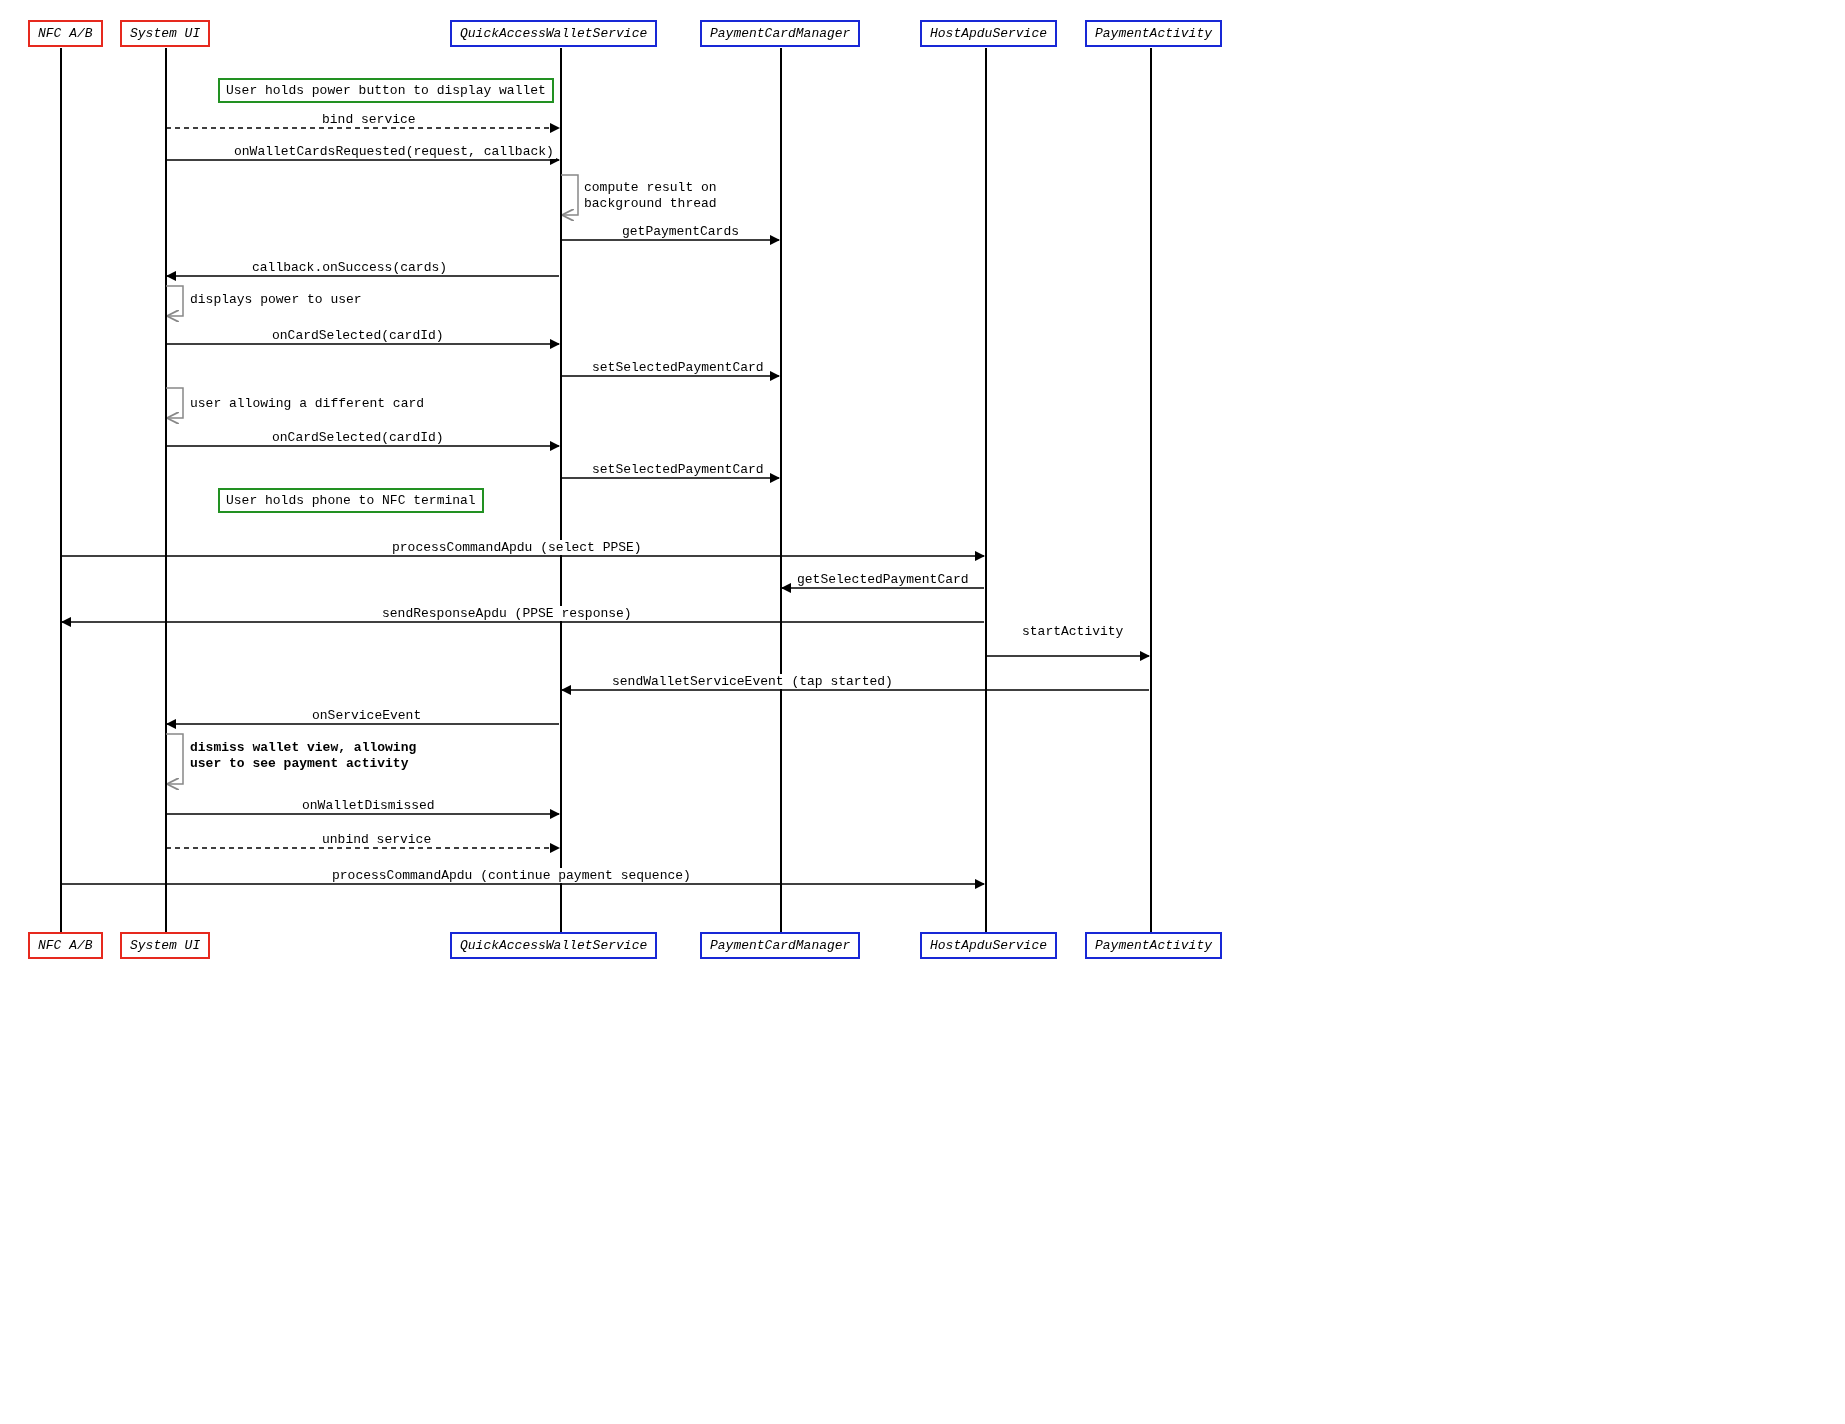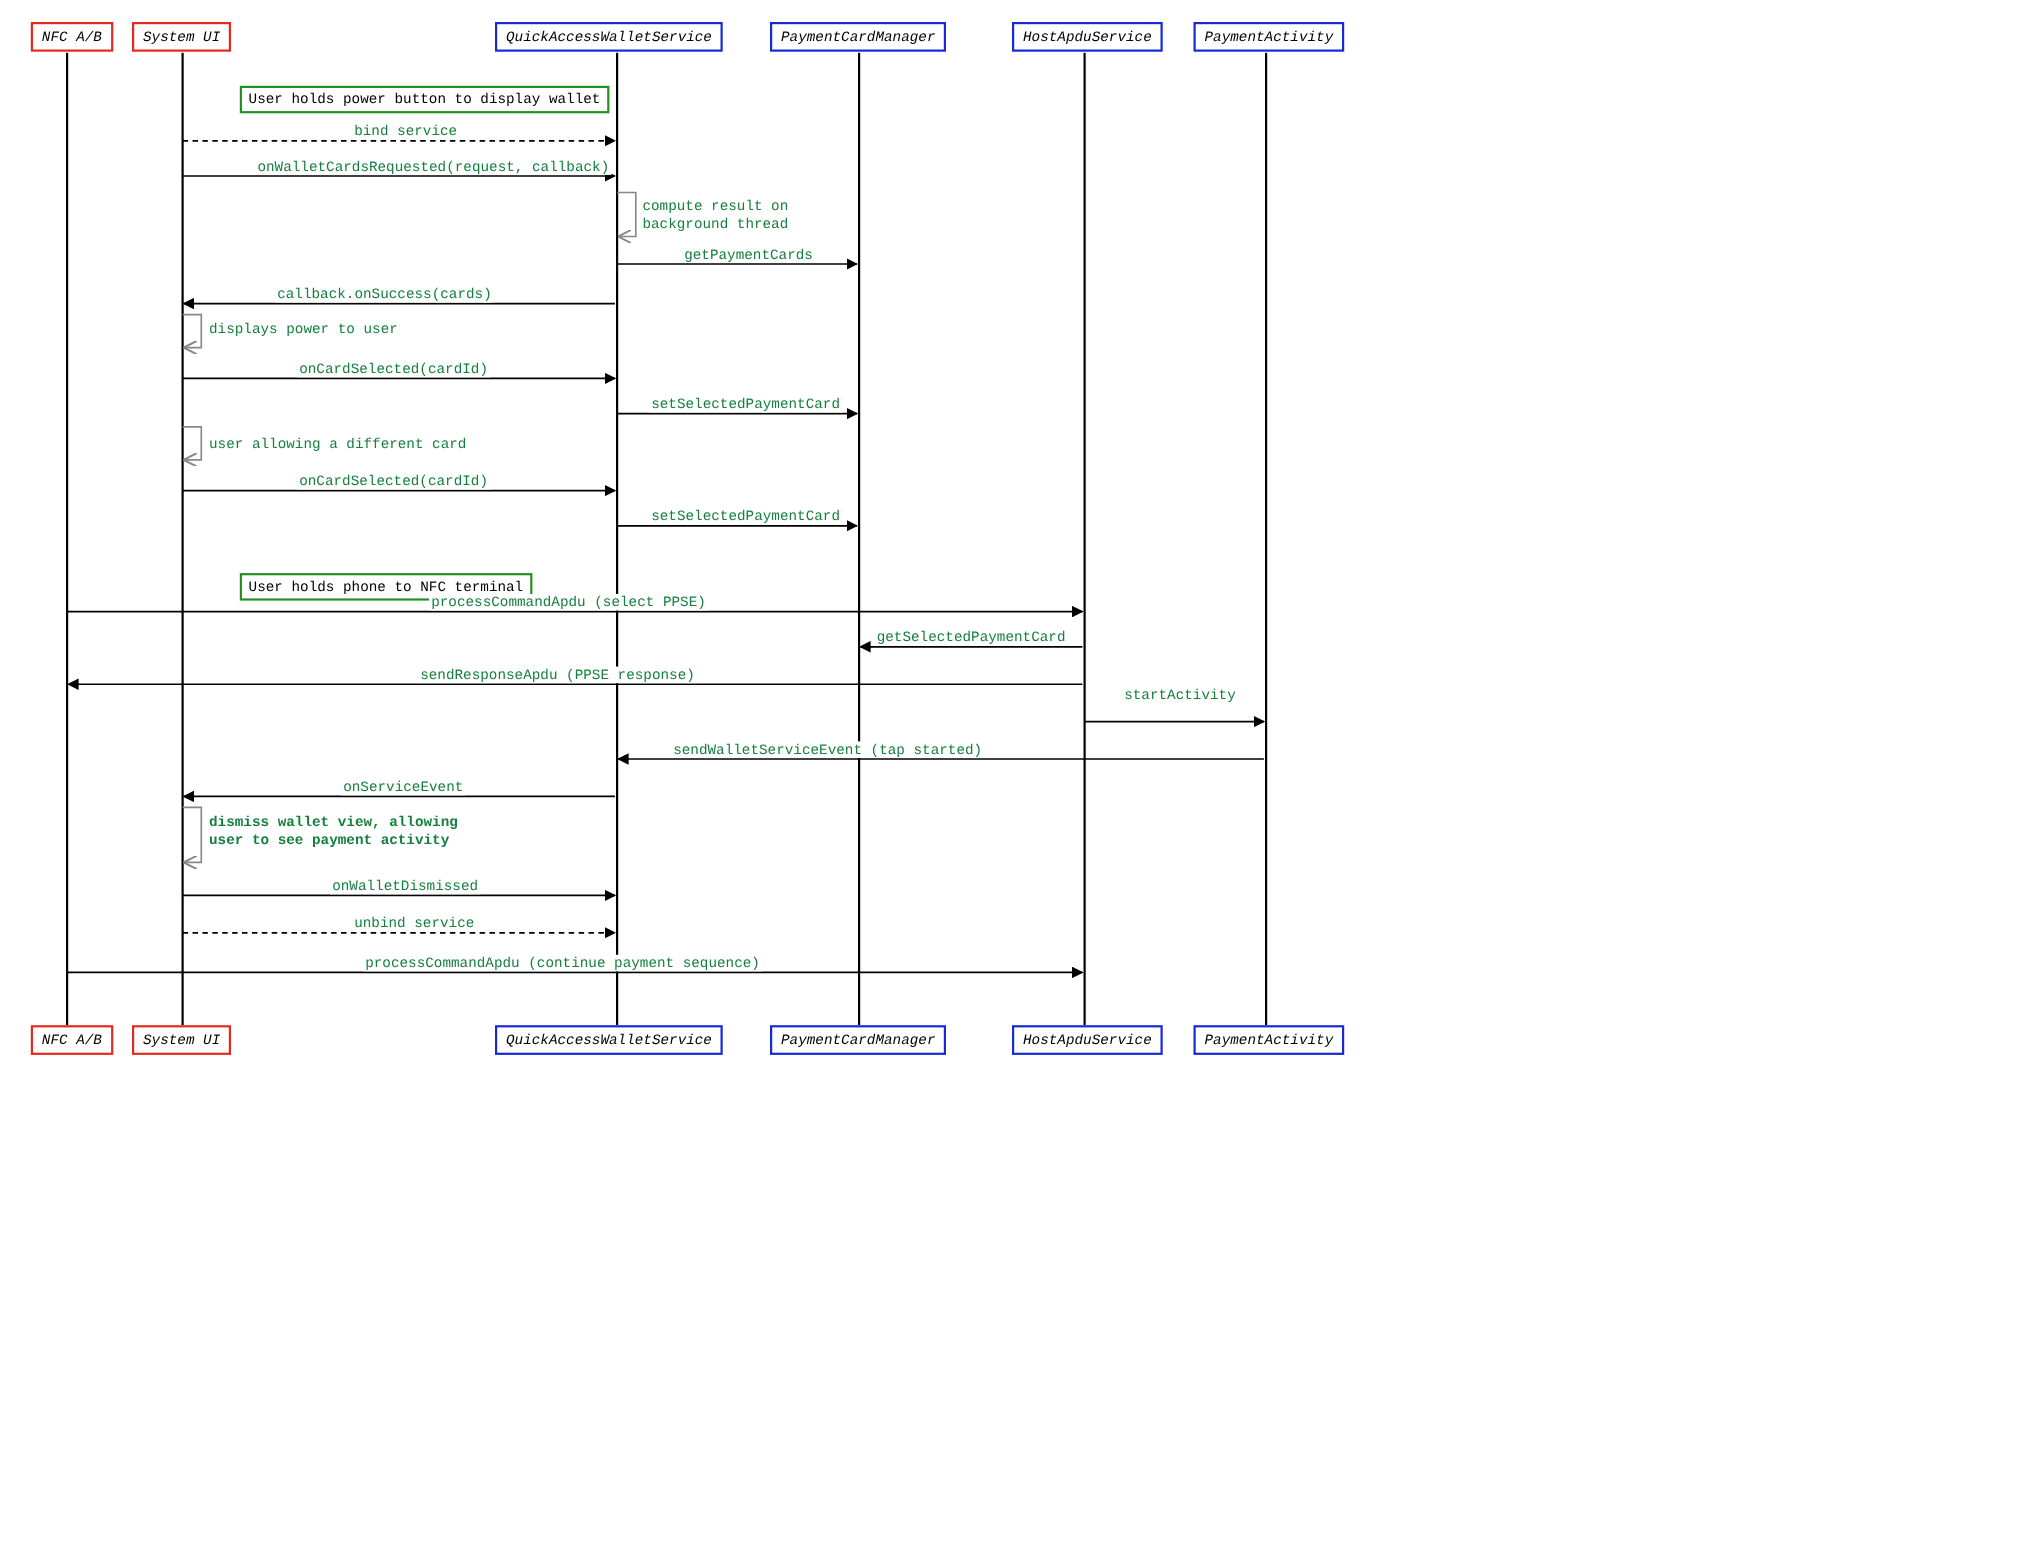--- a/index.html
+++ b/index.html
@@ -37,21 +37,21 @@
     border: 2px solid #229122;
     background: #fff;
     padding: 3px 6px;
     color: #000;
     white-space: nowrap;
     z-index: 3;
   }
   .msg-label {
     position: absolute;
     background: #fff;
-    color: #15803d;
+    color: #000000;
     padding: 0 2px;
     white-space: nowrap;
     z-index: 3;
   }
   .msg-label.multiline { white-space: normal; line-height: 1.25; }
   svg { position: absolute; top: 0; left: 0; z-index: 2; pointer-events: none; }
 </style>
 </head>
 <body>
 
@@ -87,21 +87,21 @@
 background thread</div>
   <div class="msg-label" style="left:600px; top:204px;">getPaymentCards</div>
   <div class="msg-label" style="left:230px; top:240px;">callback.onSuccess(cards)</div>
   <div class="msg-label" style="left:168px; top:272px;">displays power to user</div>
   <div class="msg-label" style="left:250px; top:308px;">onCardSelected(cardId)</div>
   <div class="msg-label" style="left:570px; top:340px;">setSelectedPaymentCard</div>
   <div class="msg-label" style="left:168px; top:376px;">user allowing a different card</div>
   <div class="msg-label" style="left:250px; top:410px;">onCardSelected(cardId)</div>
   <div class="msg-label" style="left:570px; top:442px;">setSelectedPaymentCard</div>
 
-  <div class="note-green" style="left:198px; top:501px;">User holds phone to NFC terminal</div>
+  <div class="note-green" style="left:198px; top:468px;">User holds phone to NFC terminal</div>
 
   <div class="msg-label" style="left:370px; top:520px;">processCommandApdu (select PPSE)</div>
   <div class="msg-label" style="left:775px; top:552px;">getSelectedPaymentCard</div>
   <div class="msg-label" style="left:360px; top:586px;">sendResponseApdu (PPSE response)</div>
   <div class="msg-label" style="left:1000px;top:604px;">startActivity</div>
   <div class="msg-label" style="left:590px; top:654px;">sendWalletServiceEvent (tap started)</div>
   <div class="msg-label" style="left:290px; top:688px;">onServiceEvent</div>
   <div class="msg-label multiline" style="left:168px; top:720px; width:250px;font-weight:bold;">dismiss wallet view, allowing
 user to see payment activity</div>
   <div class="msg-label" style="left:280px; top:778px;">onWalletDismissed</div>

